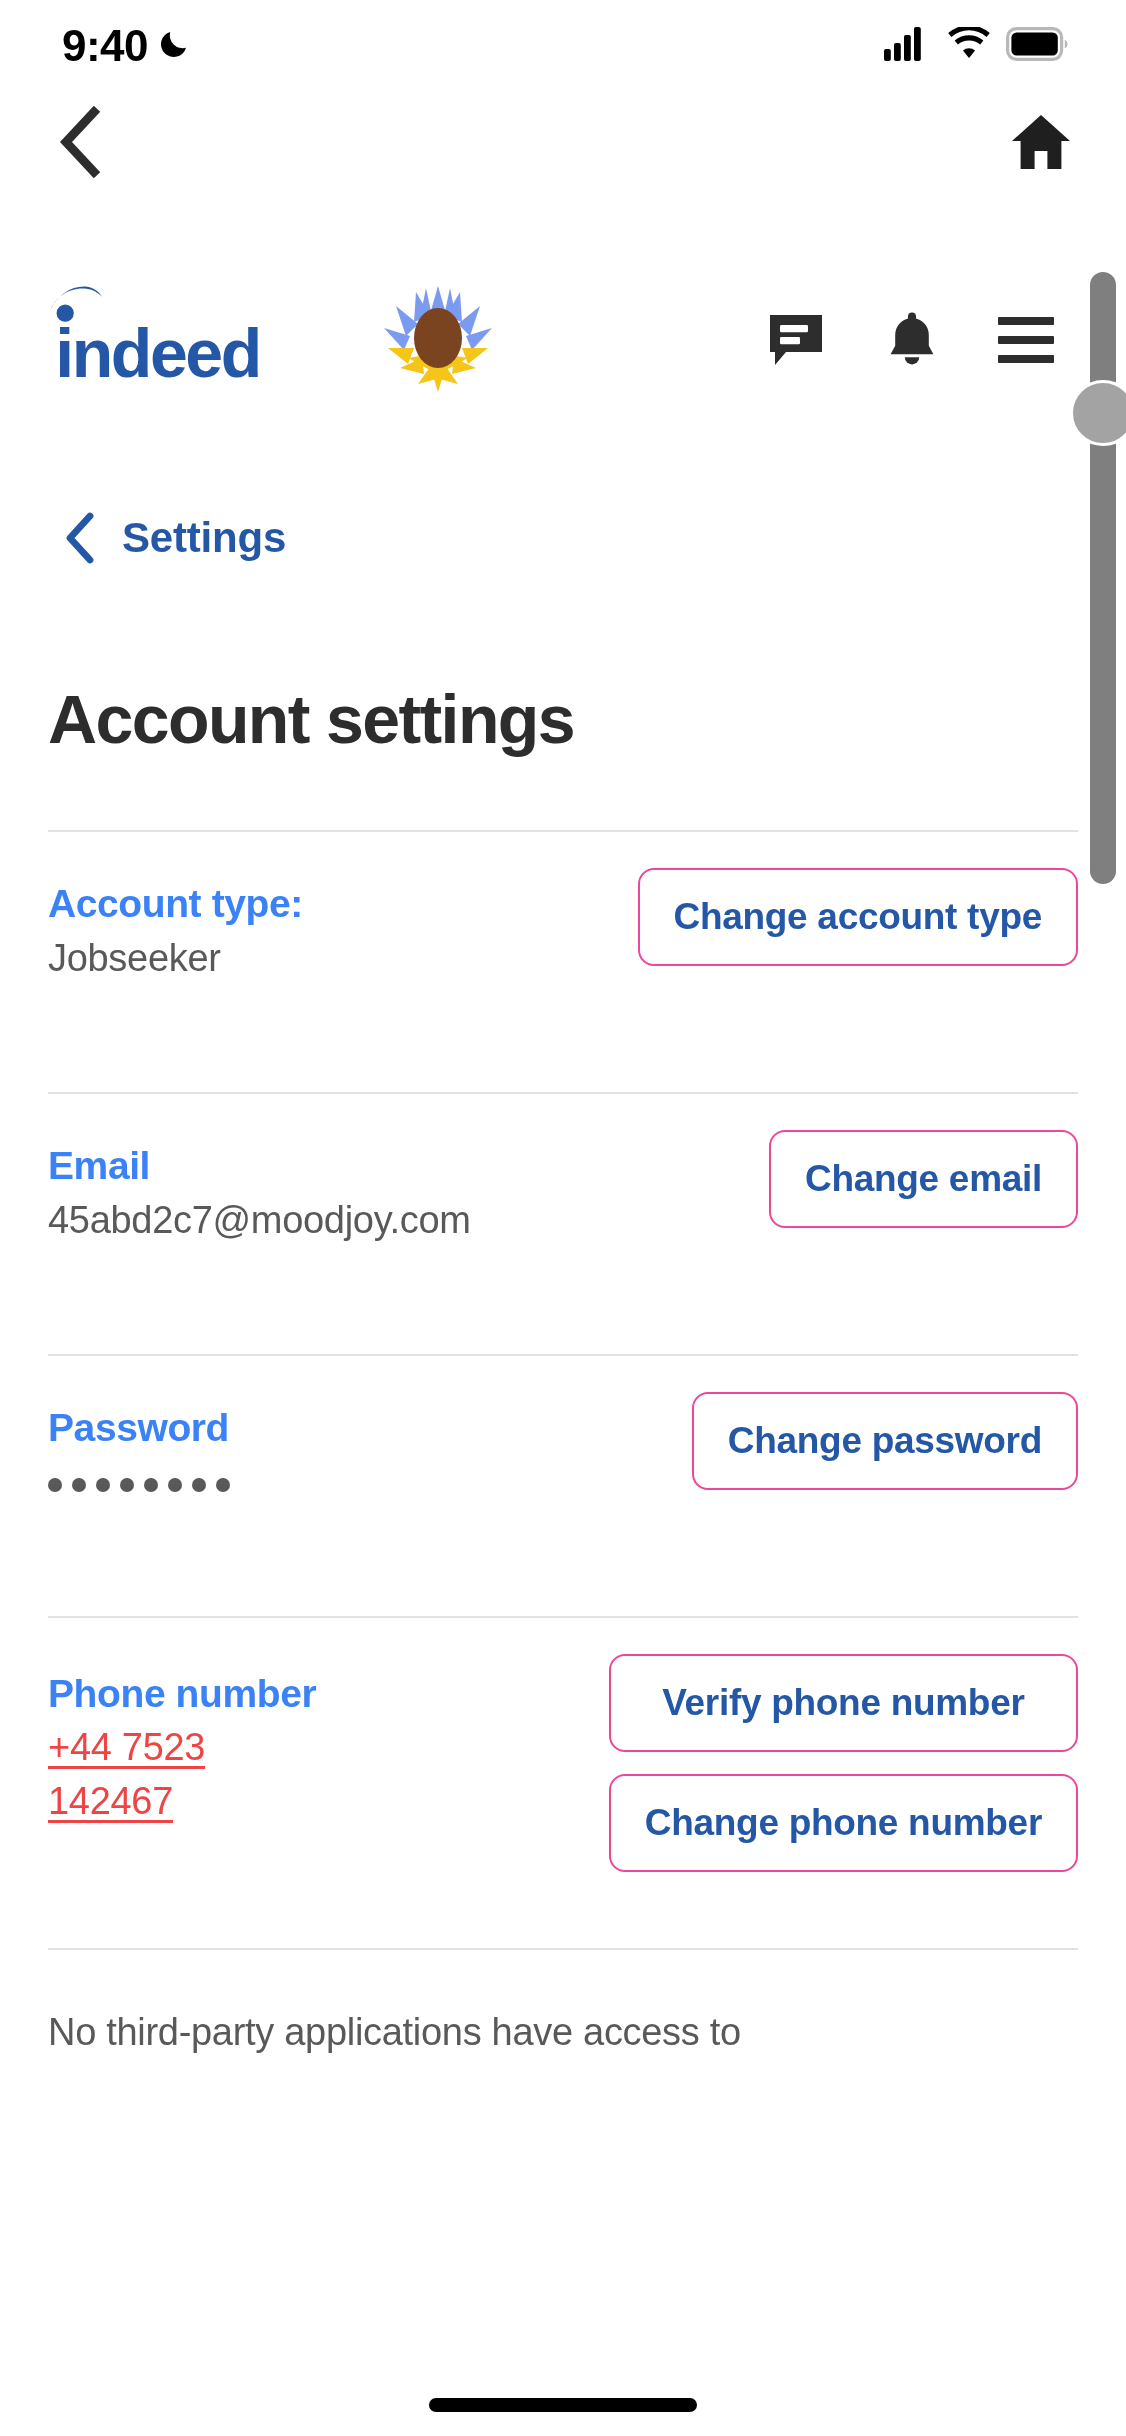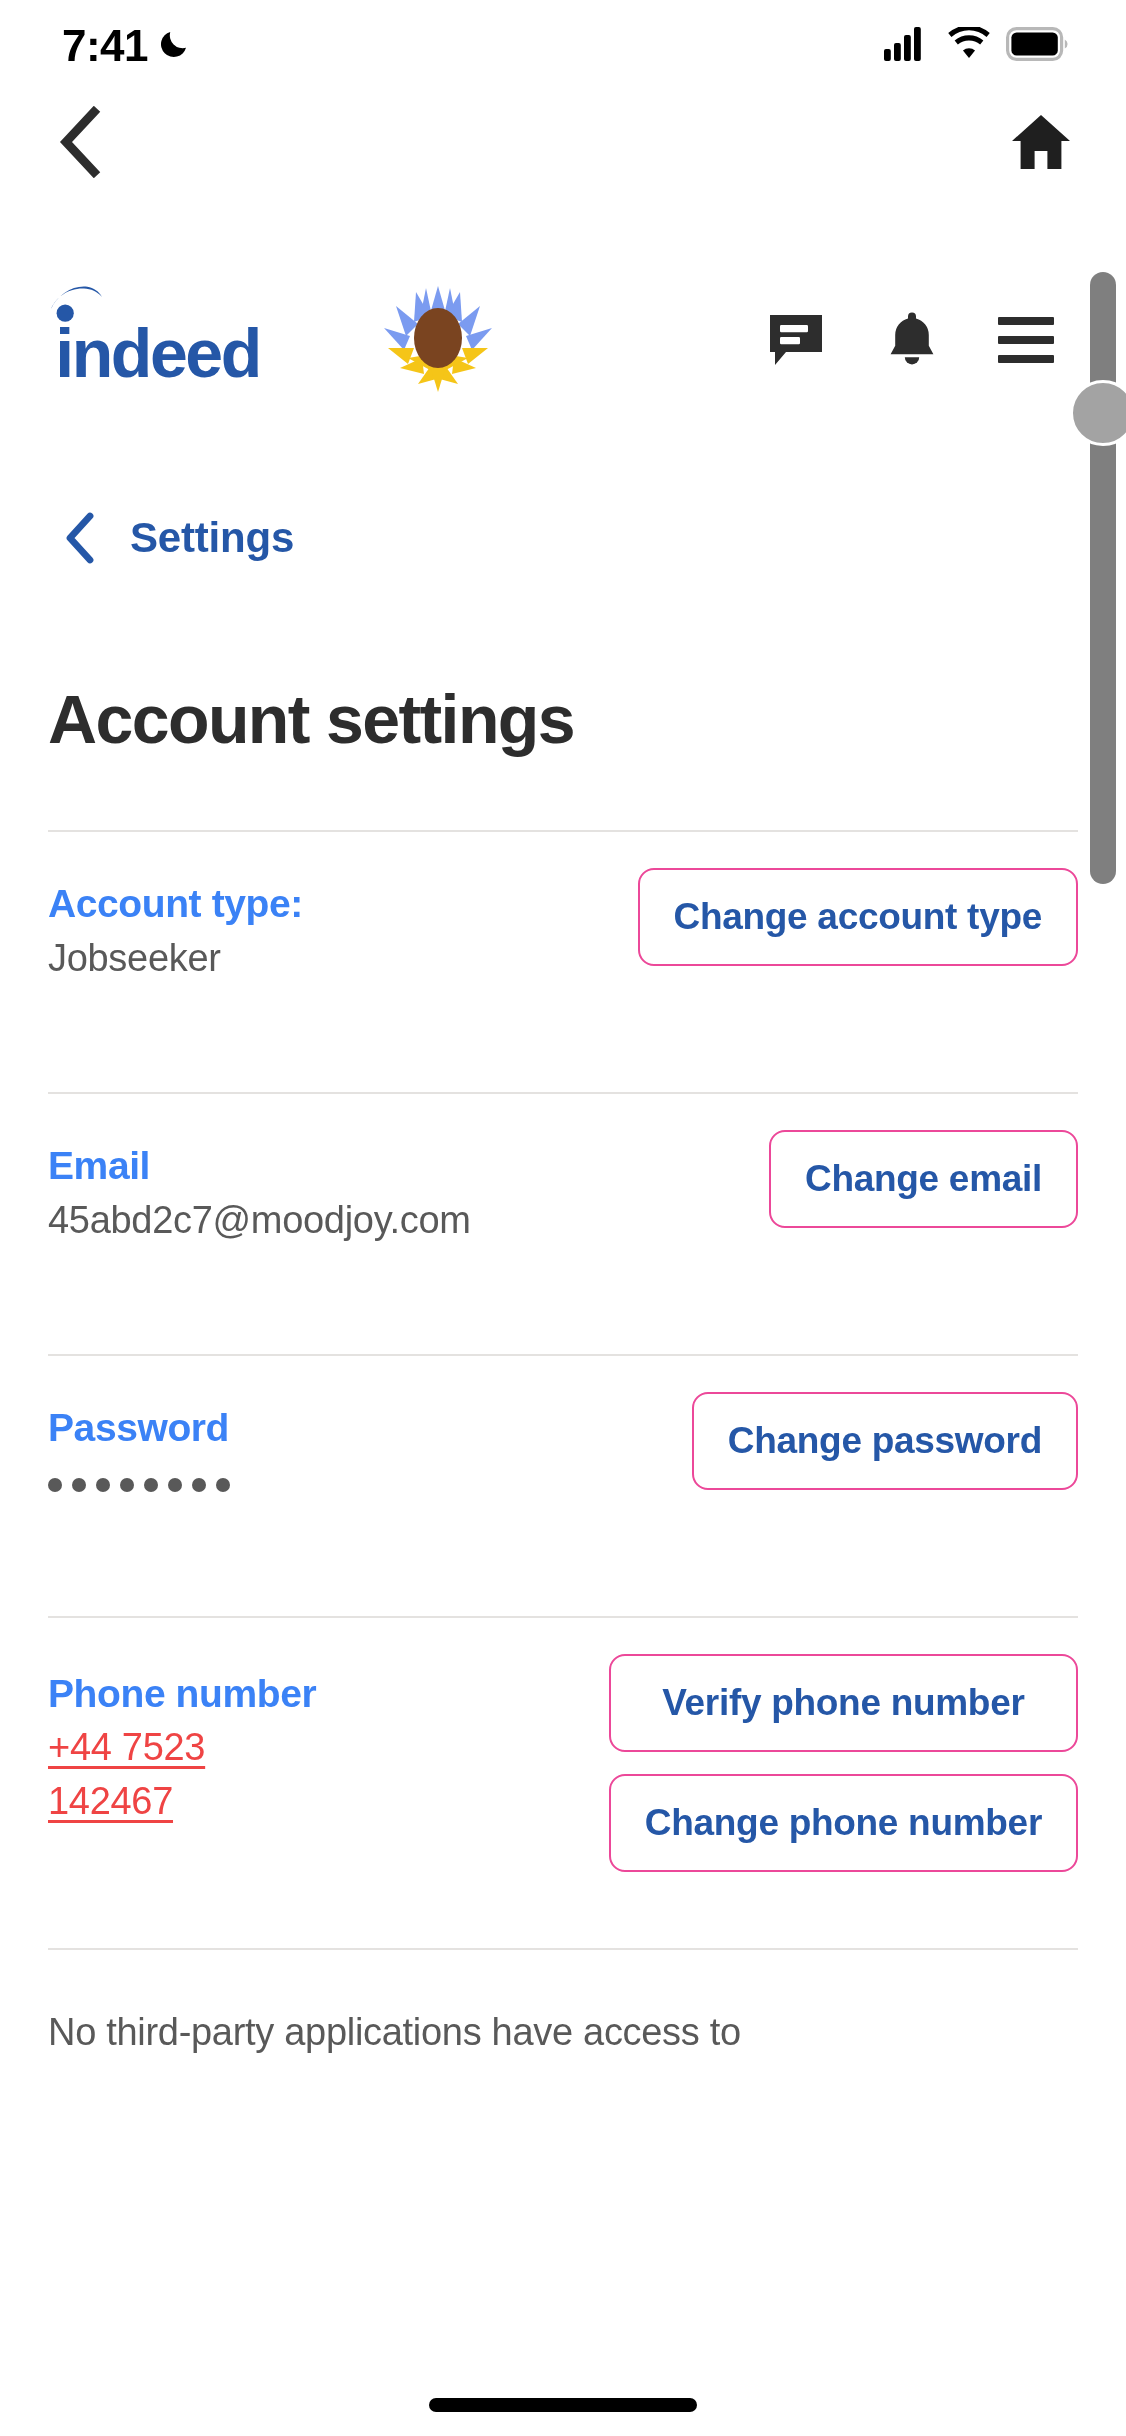--- a/index.html
+++ b/index.html
@@ -113,21 +113,21 @@
     border-radius: 1px;
   }
 
   
   .breadcrumb {
     position: absolute;
     top: 512px; left: 0;
     width: 972px;
     display: flex;
     align-items: center;
-    gap: 30px;
+    gap: 22px;
     padding-left: 62px;
   }
   .crumb-chevron { display: flex; align-items: center; }
   .crumb-label {
     font-size: 42px;
     font-weight: 700;
     color: #2557a7;
     letter-spacing: -0.2px;
   }
 
@@ -286,21 +286,21 @@
     background: #000000;
   }
 </style>
 </head>
 <body>
 
 <div class="screen">
 
   <div class="statusbar">
     <div class="sb-left">
-      <span class="sb-time">7:41</span>
+      <span class="sb-time">9:40</span>
       <span class="moon-icon">
         <svg width="36" height="36" viewBox="0 0 24 24">
           <path d="M20 14.5A8.6 8.6 0 0 1 9.5 4 8.5 8.5 0 1 0 20 14.5z" fill="#000"></path>
         </svg>
       </span>
     </div>
     <div class="sb-right">
       <span>
         <svg width="48" height="34" viewBox="0 0 24 17">
           <rect x="0" y="11" width="3.4" height="6" rx="1" fill="#000"></rect>

